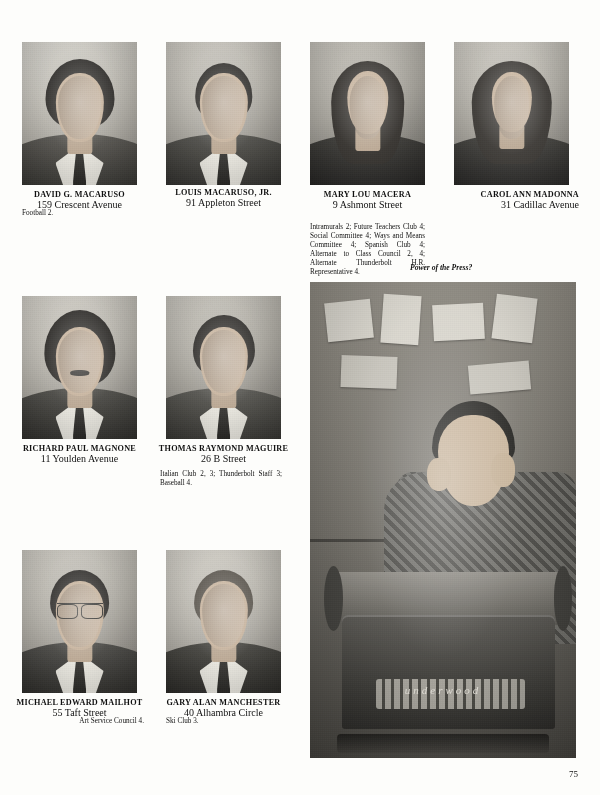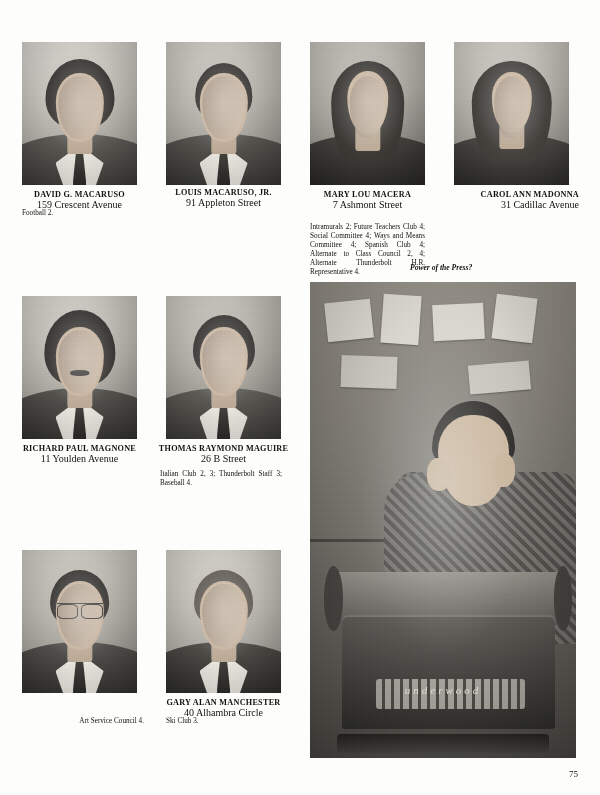--- a/index.html
+++ b/index.html
@@ -300,21 +300,21 @@
     <div class="p-shoulders" style="background:linear-gradient(180deg,#3b3a36 0%,#222120 100%);"></div>
     <div class="p-hair long" style="background:#322f2b;"></div>
     <div class="p-neck" style="bottom:24%;"></div>
     <div class="p-head" style="top:20%; width:36%; height:44%;"></div>
     <div class="p-face-shadow" style="width:32%;"></div>
     <div class="vign"></div>
     <div class="grain"></div>
   </div>
   <div class="caption" style="left:300px; top:190px; width:135px;">
     <div class="nm">MARY LOU MACERA</div>
-    <div class="ad">7 Ashmont Street</div>
+    <div class="ad">9 Ashmont Street</div>
   </div>
   <div class="activities" style="left:310px; top:223px; width:115px;">Intramurals 2; Future Teachers Club 4; Social Committee 4; Ways and Means Committee 4; Spanish Club 4; Alternate to Class Council 2, 4; Alternate Thunderbolt H.R. Representative 4.</div>
 
   <div class="photo" id="photo-4" style="left:454px; top:42px; width:115px; height:143px;">
     <div class="bg" style="background:linear-gradient(160deg,#d2cfc7 0%,#aeaba3 45%,#817e78 100%);"></div>
     <div class="p-shoulders" style="background:linear-gradient(180deg,#43423e 0%,#262524 100%);"></div>
     <div class="p-hair long" style="background:#3a3733; width:70%;"></div>
     <div class="p-neck" style="bottom:25%;"></div>
     <div class="p-head" style="top:21%; width:35%; height:42%;"></div>
     <div class="p-face-shadow" style="width:31%;"></div>
@@ -369,20 +369,24 @@
     <div class="p-shoulders" style="background:linear-gradient(180deg,#4a4945 0%,#2a2926 100%);"></div>
     <div class="p-shirt"></div>
     <div class="p-tie"></div>
     <div class="p-neck"></div>
     <div class="p-hair" style="width:52%; top:14%; height:40%;"></div>
     <div class="p-head"></div>
     <div class="p-face-shadow"></div>
     <div class="p-glasses"></div>
     <div class="vign"></div>
     <div class="grain"></div>
+  </div>
+  <div class="caption" style="left:12px; top:698px; width:135px;">
+    <div class="nm">MICHAEL EDWARD MAILHOT</div>
+    <div class="ad">55 Taft Street</div>
   </div>
   <div class="activities" style="left:22px; top:717px; width:122px; text-align:right;">Art Service Council 4.</div>
 
   <div class="photo" id="photo-8" style="left:166px; top:550px; width:115px; height:143px;">
     <div class="bg" style="background:linear-gradient(160deg,#d6d3cb 0%,#b5b2aa 45%,#8a8781 100%);"></div>
     <div class="p-shoulders" style="background:linear-gradient(180deg,#45443f 0%,#272623 100%);"></div>
     <div class="p-shirt"></div>
     <div class="p-tie"></div>
     <div class="p-neck"></div>
     <div class="p-hair" style="width:52%; top:14%; height:40%; background:#57524a;"></div>

